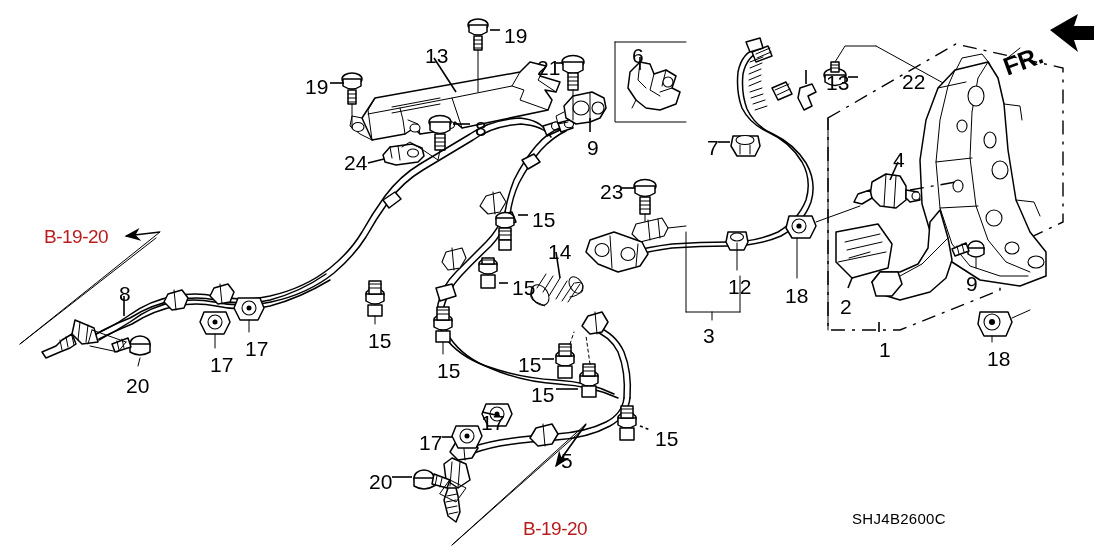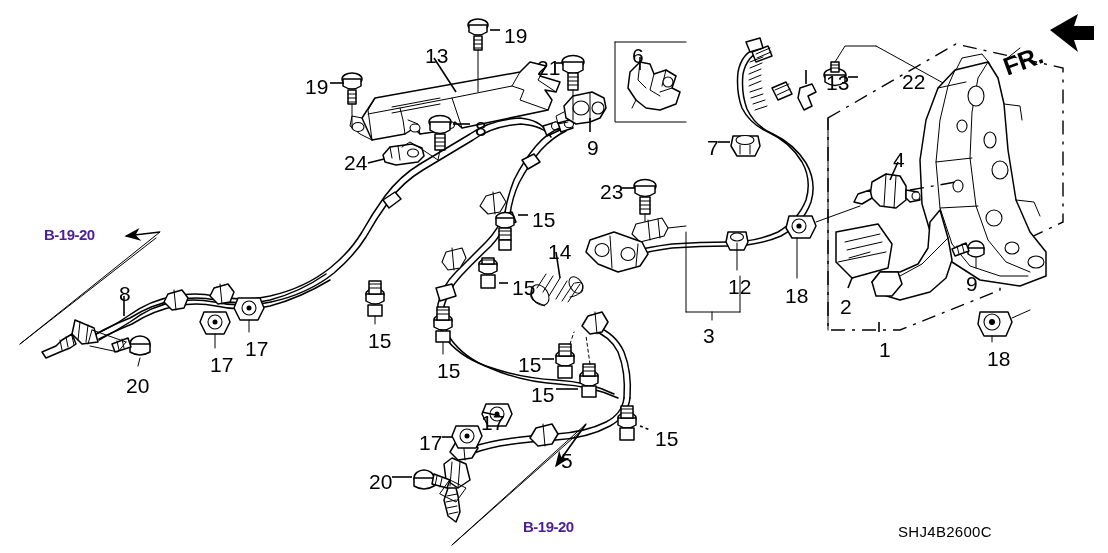--- a/index.html
+++ b/index.html
@@ -73,23 +73,23 @@
     font-size: 21px;
     font-weight: 400;
     color: #000000;
     line-height: 1;
     white-space: nowrap;
     letter-spacing: 0px;
   }
   .ref {
     position: absolute;
     font-family: "Liberation Sans", sans-serif;
-    font-size: 15px;
-    font-weight: bold;
-    color: #4c1d95;
+    font-size: 19px;
+    font-weight: normal;
+    color: #b91c1c;
     line-height: 1;
     white-space: nowrap;
     letter-spacing: -0.5px;
   }
   .fr-label {
     position: absolute;
     font-family: "Liberation Sans", sans-serif;
     font-size: 25px;
     font-weight: bold;
     color: #000000;
@@ -600,15 +600,15 @@
   <div class="num" style="left:518px; top:354px;">15</div>
   <div class="num" style="left:531px; top:384px;">15</div>
   <div class="num" style="left:481px; top:412px;">17</div>
   <div class="num" style="left:655px; top:428px;">15</div>
   <div class="num" style="left:419px; top:432px;">17</div>
   <div class="num" style="left:561px; top:450px;">5</div>
   <div class="num" style="left:369px; top:471px;">20</div>
 
   <div class="fr-label" style="left:1000px; top:56px;">FR.</div>
 
-  <div class="partno" style="left:898px; top:510px;margin-top:13px;">SHJ4B2600C</div>
+  <div class="partno" style="left:852px; top:510px;">SHJ4B2600C</div>
 
 </div>
 
 </body></html>

